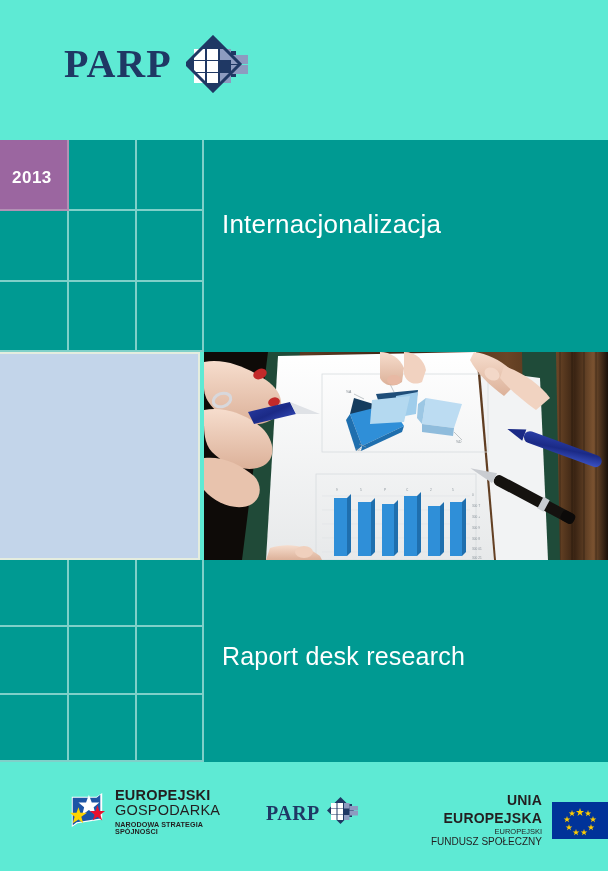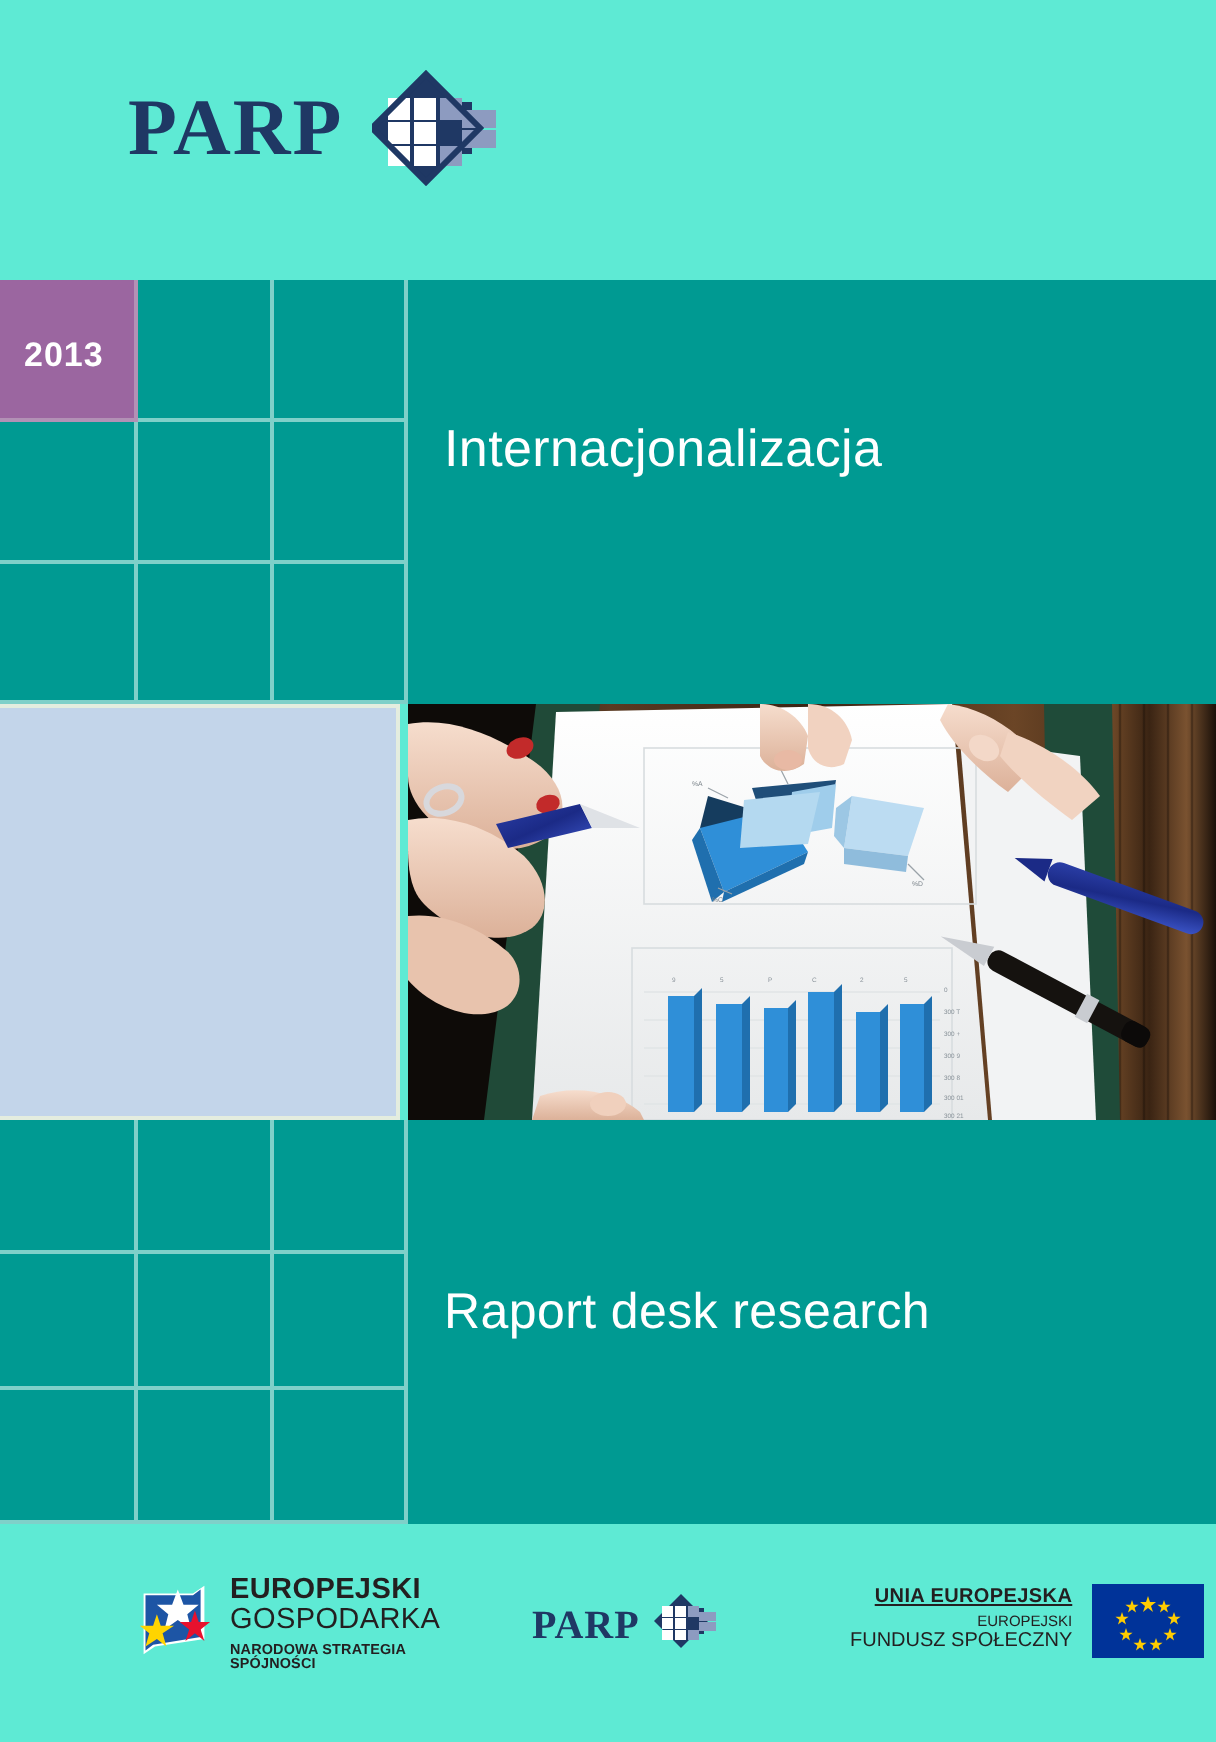--- a/index.html
+++ b/index.html
@@ -94,21 +94,21 @@
   .ig-l3 { font-size: 7.2px; font-weight: 700; letter-spacing: 0.1px; margin-top: 2px; }
 
   .logo-parp-foot { position: absolute; left: 266px; top: 14px;
                     display: flex; align-items: center; gap: 7px; }
   .parp-word-sm { font-family: "Liberation Serif", serif; font-size: 20px;
                   font-weight: 700; color: #1f3864; line-height: 1; letter-spacing: 0.5px; }
 
   .logo-eu { position: absolute; left: 425px; top: 10px;
              display: flex; align-items: center; gap: 10px; }
   .eu-text { text-align: right; color: #231f20; line-height: 1.25; }
-  .eu-l1 { font-size: 10px; font-weight: 700; letter-spacing: 0.2px; text-decoration: underline; }
+  .eu-l1 { font-size: 14px; font-weight: 700; letter-spacing: 0.2px; }
   .eu-l2 { font-size: 7.5px; font-weight: 400; }
   .eu-l3 { font-size: 10px; font-weight: 400; }
   .eu-flag { width: 56px; height: 37px; background: #003399; position: relative; }
 </style>
 </head>
 <body>
 
 <div class="page">
 
   <div class="header-logo">

